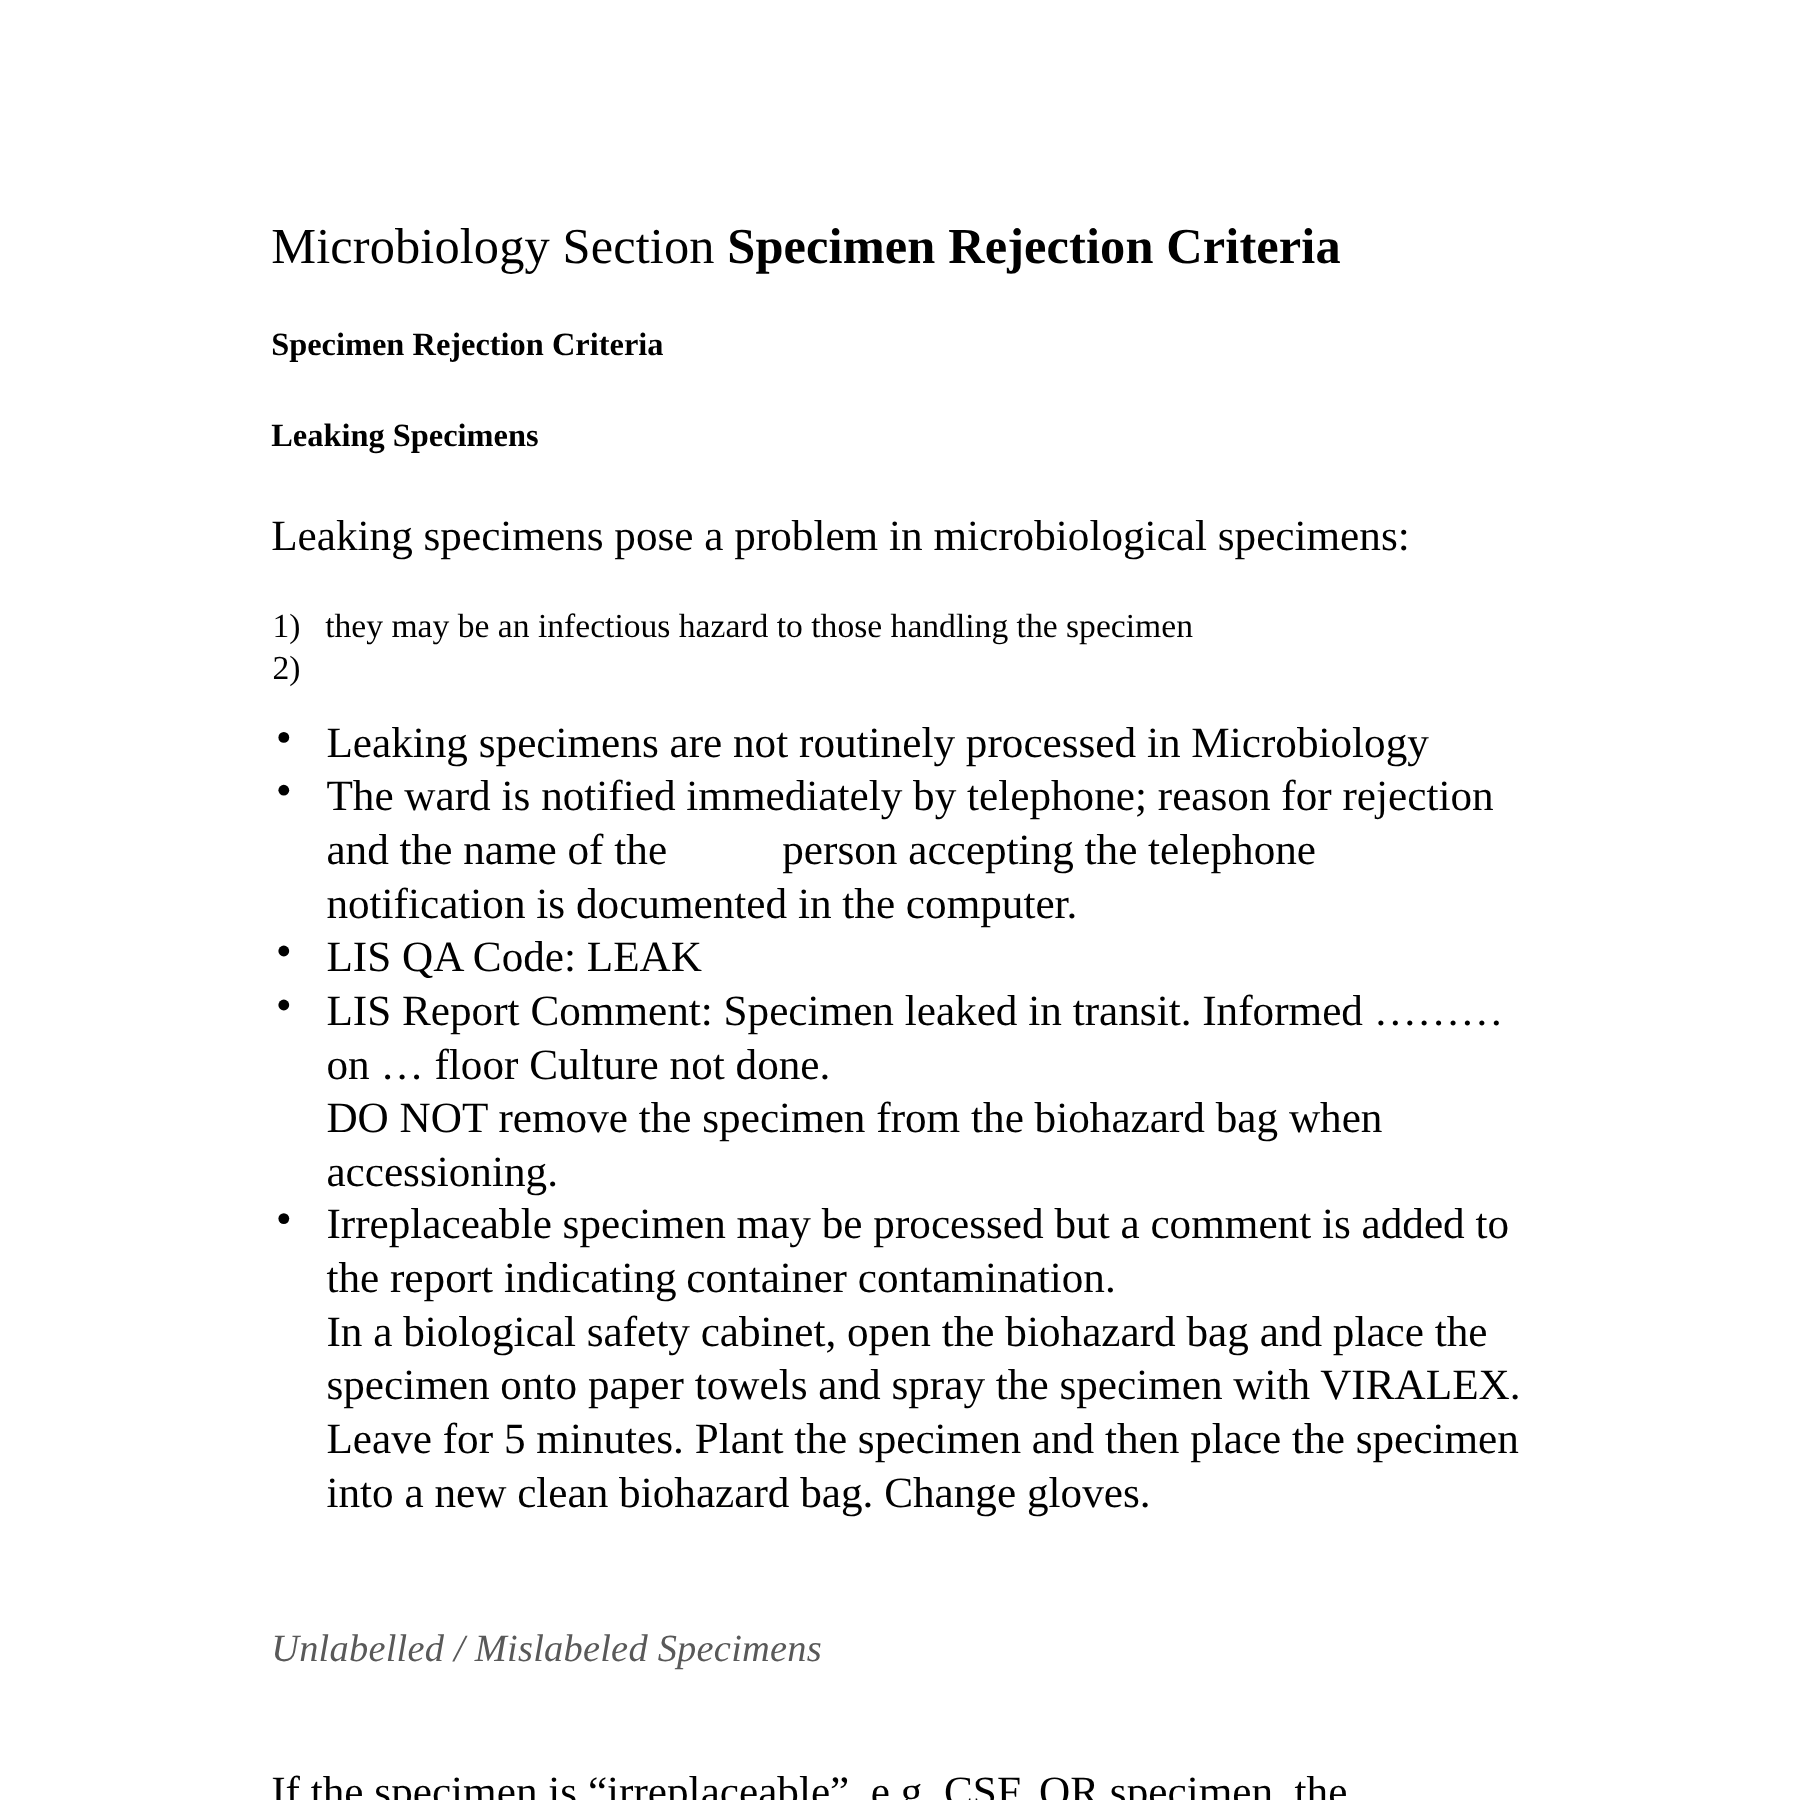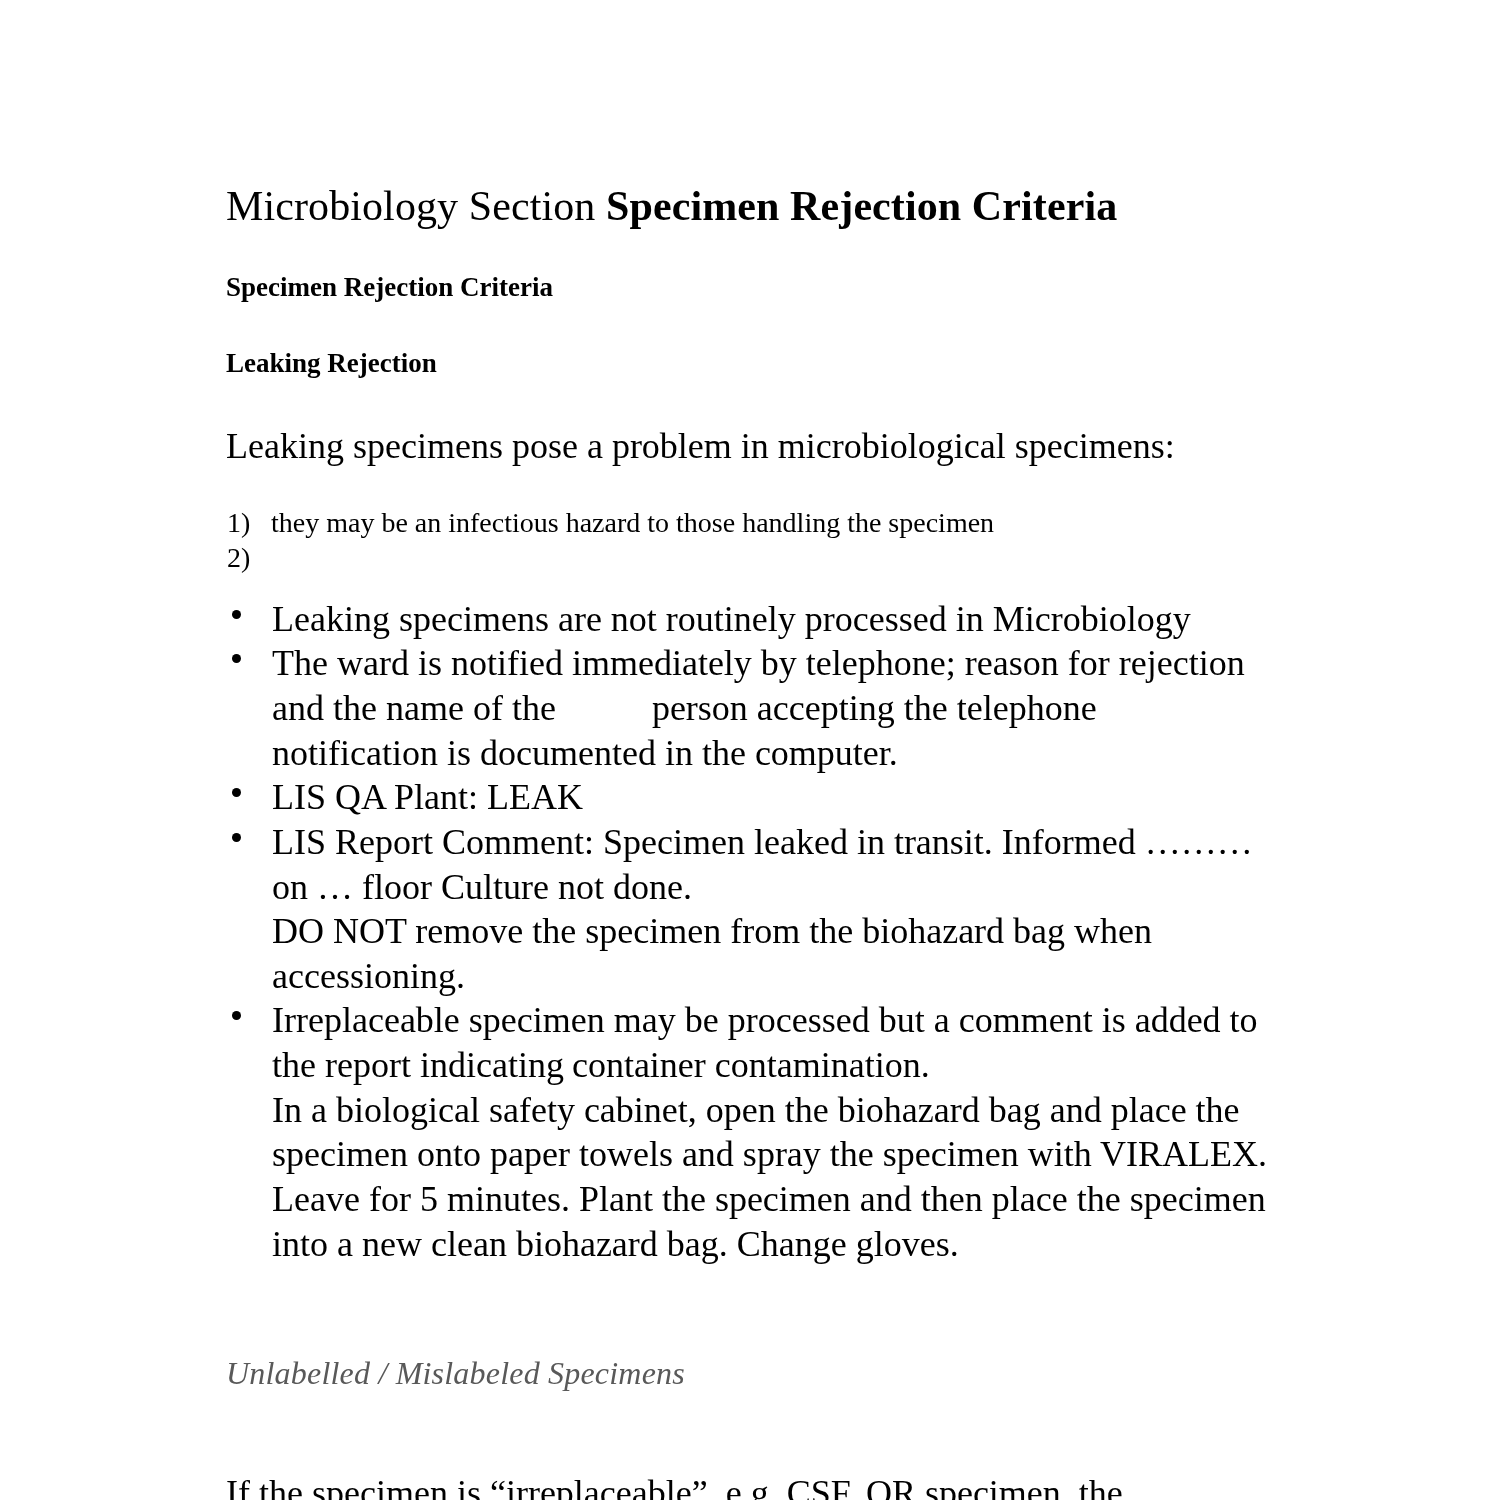--- a/index.html
+++ b/index.html
@@ -135,21 +135,21 @@
 <div class="page">
 
   <h1 class="doc-title">
     <span>Microbiology Section </span><span class="bold">Specimen Rejection Criteria</span>
   </h1>
 
   <div class="heading-bold">Specimen Rejection Criteria</div>
 
   <div class="sp-44"></div>
 
-  <div class="heading-bold">Leaking Rejection</div>
+  <div class="heading-bold">Leaking Specimens</div>
 
   <div class="sp-44"></div>
 
   <p class="para">Leaking specimens pose a problem in microbiological specimens:</p>
 
   <div class="sp-38"></div>
 
   <ol class="num-list">
     <li>
       <span class="marker">1)</span>
@@ -169,21 +169,21 @@
       <span>Leaking specimens are not routinely processed in Microbiology</span>
     </li>
 
     <li>
       <span class="bullet"></span>
       <span>The ward is notified immediately by telephone; reason for rejection and the name of the</span><span class="tabgap"></span><span>person accepting the telephone notification is documented in the computer.</span>
     </li>
 
     <li>
       <span class="bullet"></span>
-      <span>LIS QA Plant: LEAK</span>
+      <span>LIS QA Code: LEAK</span>
     </li>
 
     <li>
       <span class="bullet"></span>
       <span>LIS Report Comment:  Specimen leaked in transit. Informed ……… on … floor Culture not done.</span>
       <div>DO NOT remove the specimen from the biohazard bag when accessioning.</div>
     </li>
 
     <li>
       <span class="bullet"></span>

